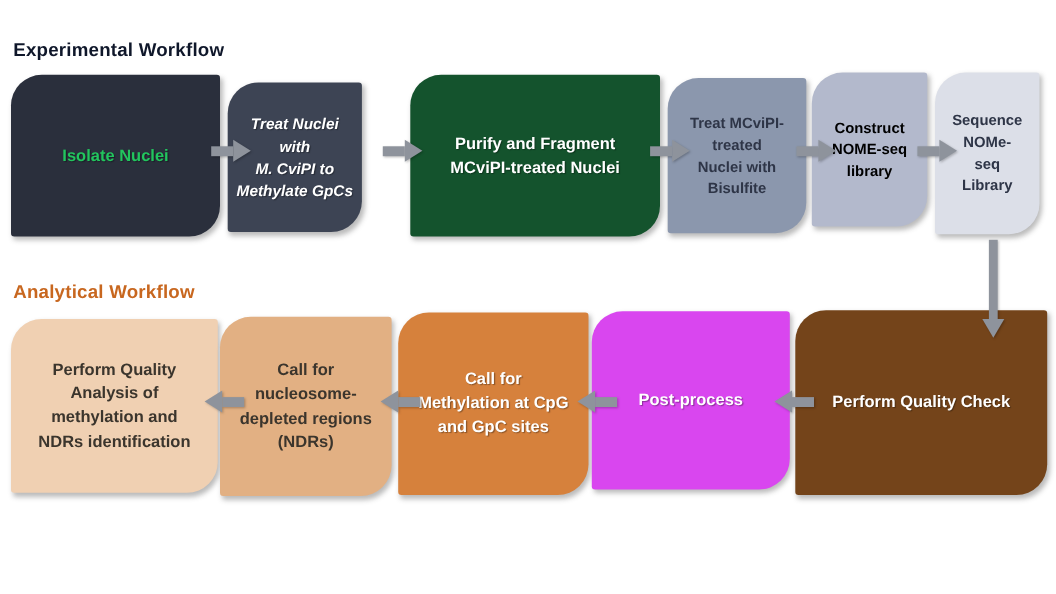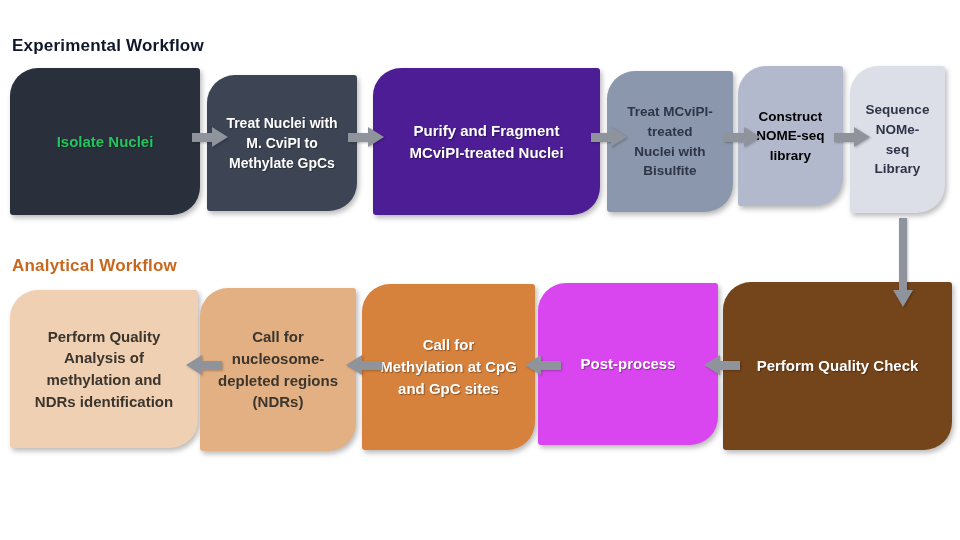--- a/index.html
+++ b/index.html
@@ -81,27 +81,27 @@
 <body>
 
 <div id="stage">
 
   <div class="wf-title" style="left: 12px; top: 36px; color: #0f172a;">Experimental Workflow</div>
 
   <div class="step fs15 light-text" style="left: 10px; top: 68px; width: 190px; height: 147px; background-color: rgb(42, 47, 60); color: #22c55e;">
     <span class="label">Isolate Nuclei</span>
   </div>
 
-  <div class="step fs14 light-text" style="left: 207px; top: 75px; width: 150px; height: 136px; background-color: rgb(61, 68, 84); color: rgb(255, 255, 255);">
+  <div class="step fs14 light-text" style="left: 207px; top: 75px; width: 122px; height: 136px; background-color: rgb(61, 68, 84); color: rgb(255, 255, 255); font-style: italic;">
     <span class="label">Treat Nuclei with
 M. CviPI to
 Methylate GpCs</span>
   </div>
 
-  <div class="step fs15 light-text" style="left: 373px; top: 68px; width: 227px; height: 147px; background-color: #4c1d95; color: rgb(255, 255, 255);">
+  <div class="step fs15 light-text" style="left: 373px; top: 68px; width: 227px; height: 147px; background-color: #14532d; color: rgb(255, 255, 255);">
     <span class="label">Purify and Fragment
 MCviPI-treated Nuclei</span>
   </div>
 
   <div class="step fs13" style="left: 607px; top: 71px; width: 126px; height: 141px; background-color: rgb(139, 151, 173); color: rgb(46, 53, 71);">
     <span class="label">Treat MCviPI-
 treated
 Nuclei with
 Bisulfite</span>
   </div>

